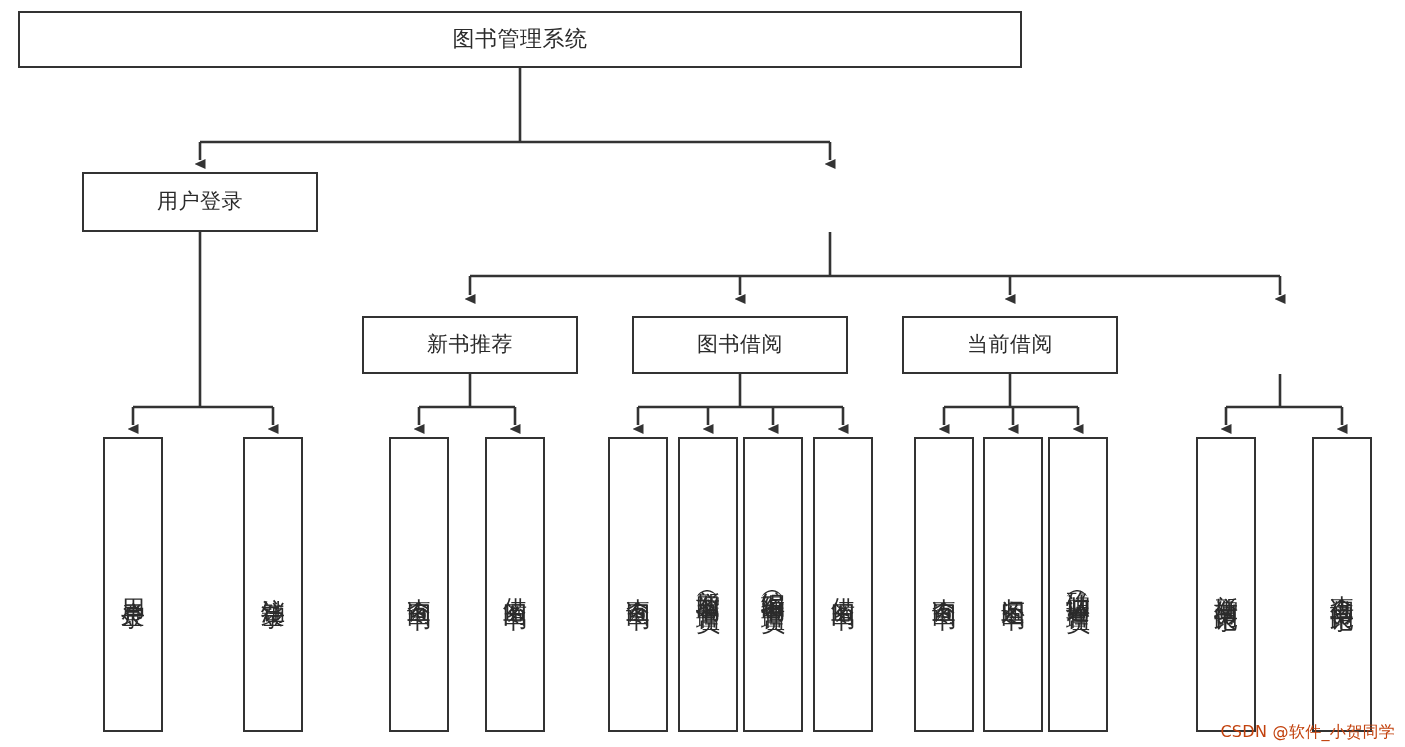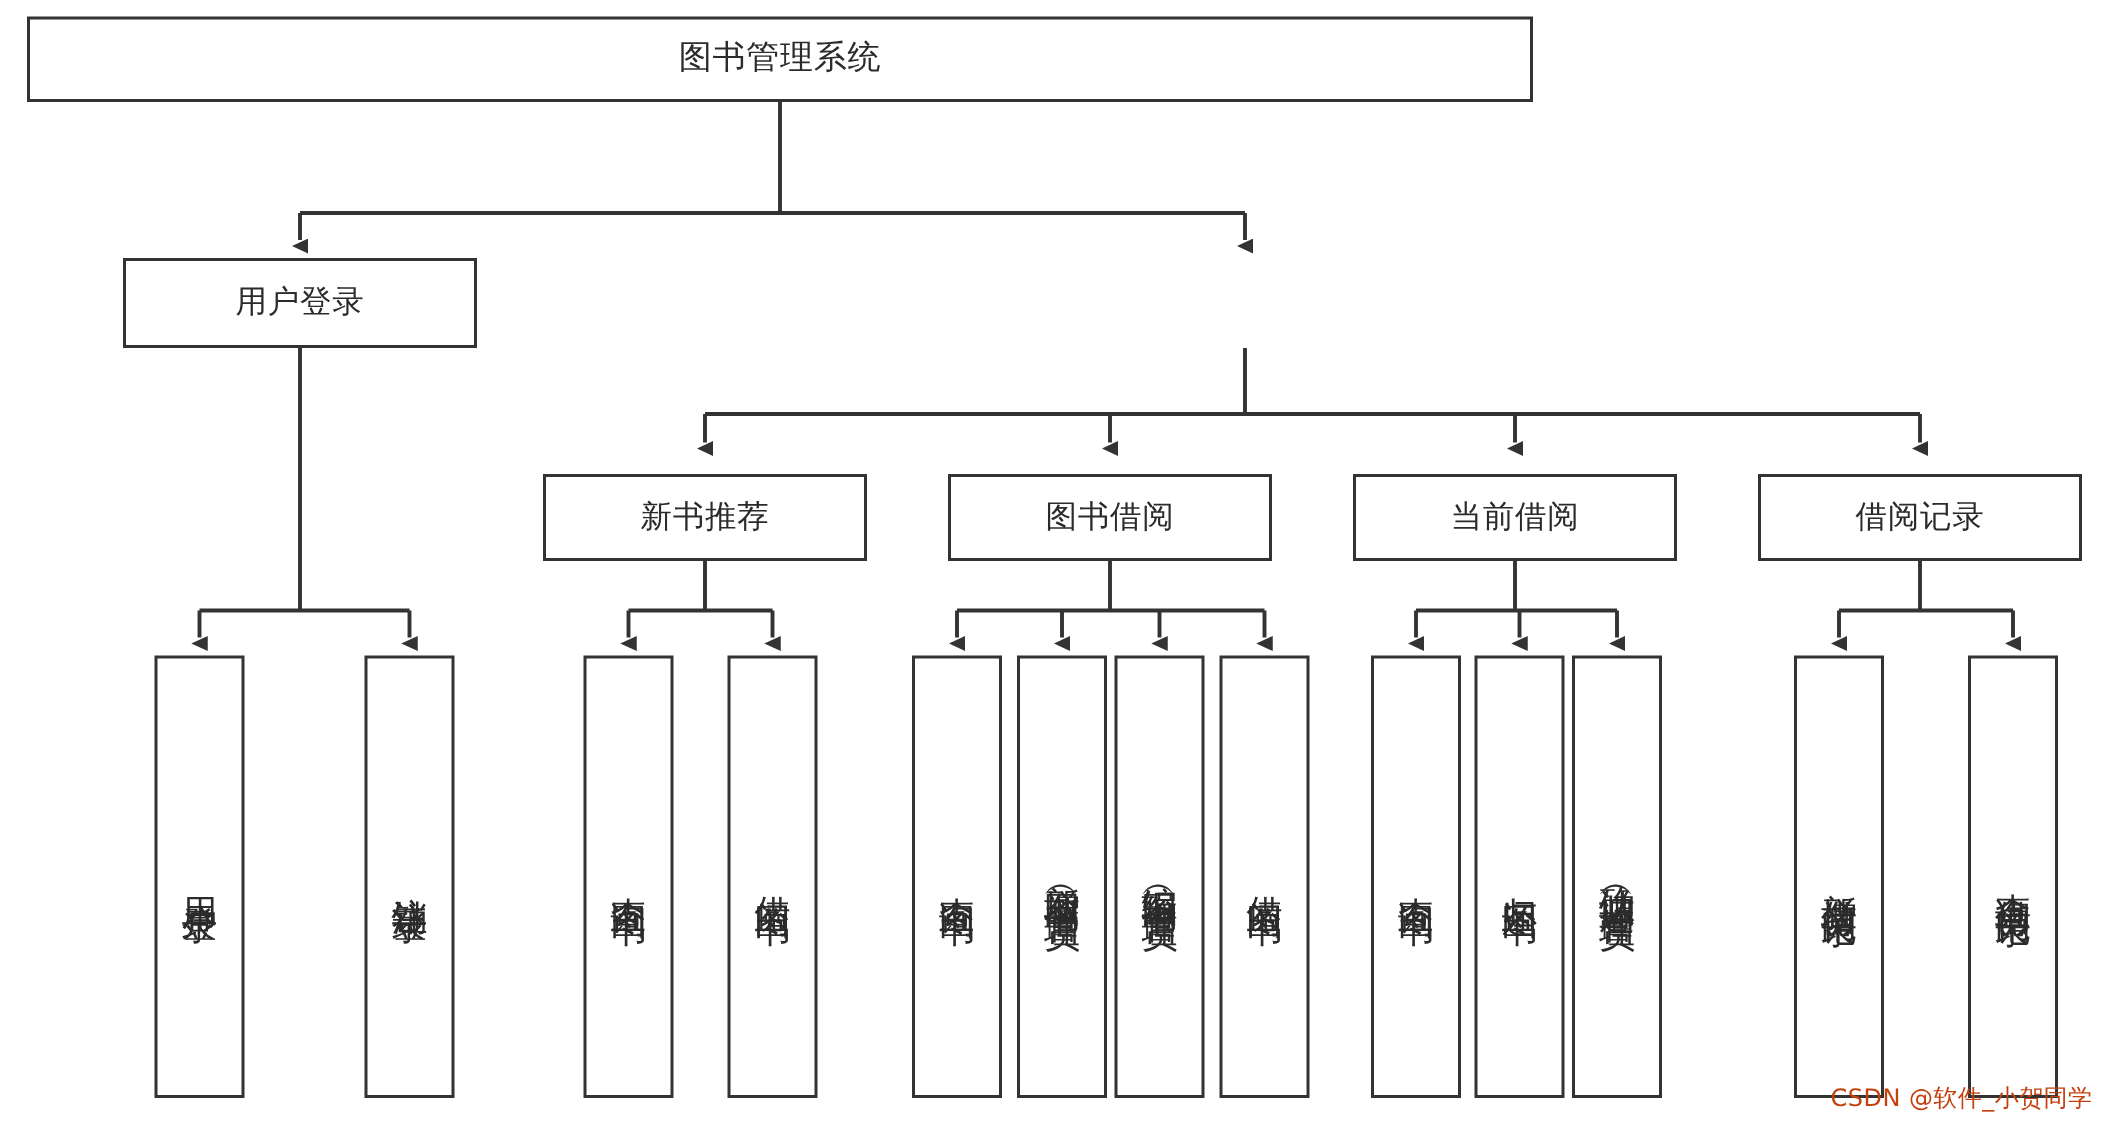--- a/index.html
+++ b/index.html
@@ -139,23 +139,20 @@
   </div>
 
   <div class="node horiz" style="left:362px; top:316px; width:216px; height:58px;">
     <span class="label">新书推荐</span>
   </div>
 
   <div class="node horiz" style="left:902px; top:316px; width:216px; height:58px;justify-content:center;">
     <span class="label">当前借阅</span>
   </div>
 
-  <div class="node horiz" style="left:1172px; top:316px; width:216px; height:58px;">
-    <span class="label">借阅记录</span>
-  </div>
 
   <div class="node vert" style="left:103px; top:437px; width:60px; height:295px;">
     <span class="label">用户登录</span>
   </div>
 
   <div class="node vert" style="left:243px; top:437px; width:60px; height:295px;">
     <span class="label">注销登录</span>
   </div>
 
   <div class="node vert" style="left:389px; top:437px; width:60px; height:295px;">

